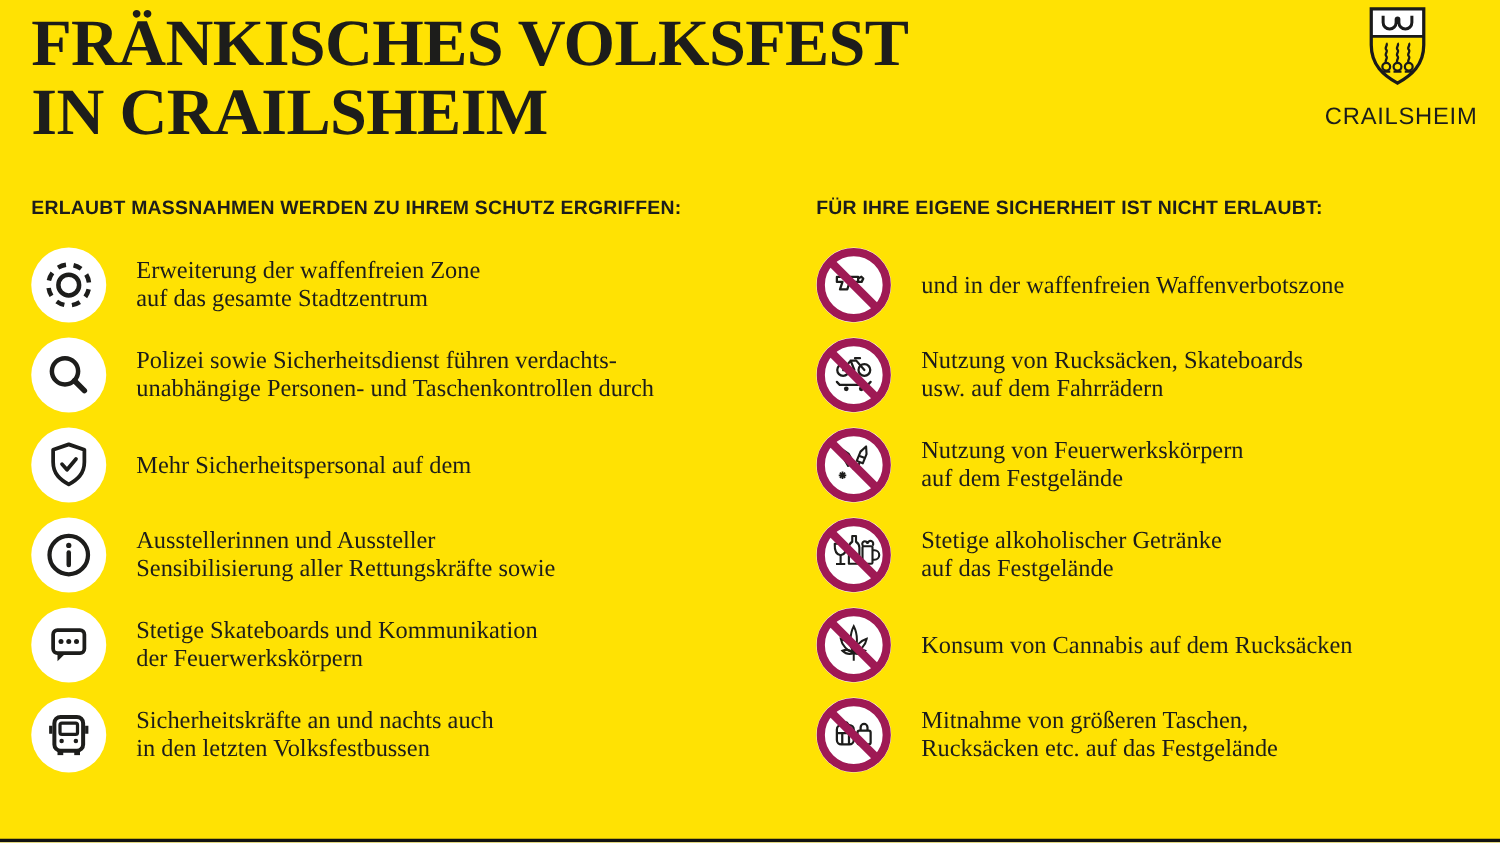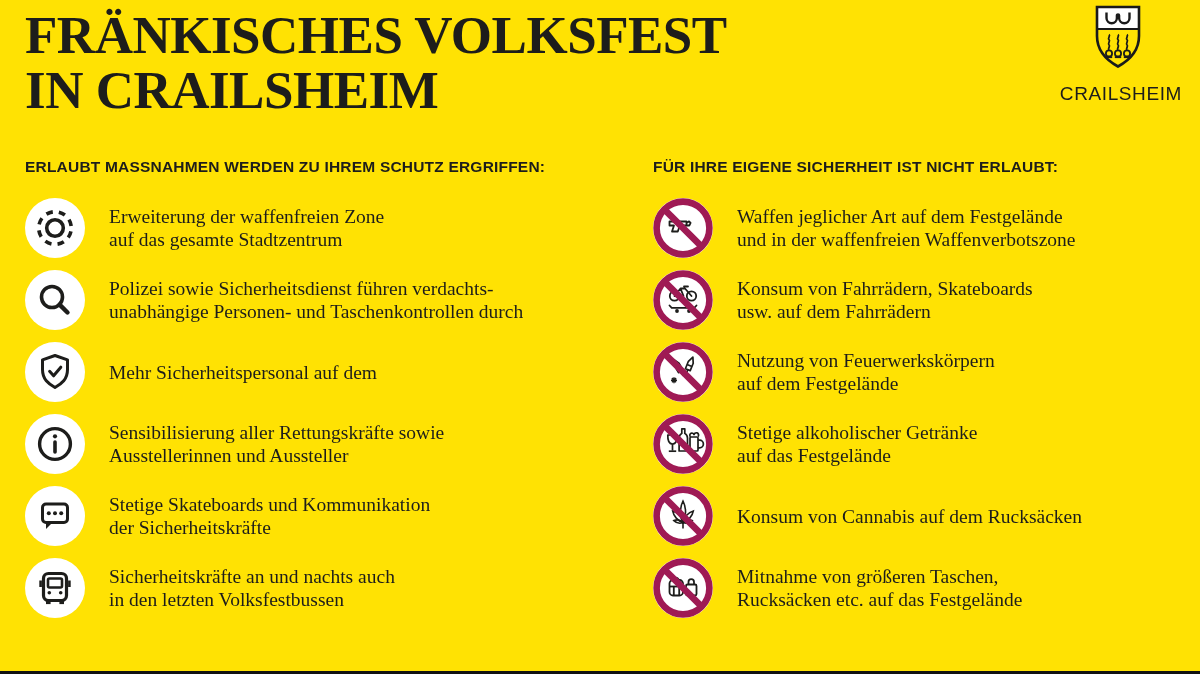--- a/index.html
+++ b/index.html
@@ -134,39 +134,39 @@
     <span class="badge">
             <svg viewBox="0 0 60 60" width="60" height="60" fill="none">
               <g stroke="var(--ink)">
                 <circle cx="30" cy="30" r="15.4" stroke-width="3.4"></circle>
                 <line x1="30" y1="28" x2="30" y2="38" stroke-width="3.6" stroke-linecap="round"></line>
                 <circle cx="30" cy="22.3" r="2.1" fill="var(--ink)" stroke="none"></circle>
               </g>
             </svg>
           </span>
     <div class="row-text">
+      <span class="line">Ausstellerinnen und Aussteller</span>
       <span class="line">Sensibilisierung aller Rettungskräfte sowie</span>
-      <span class="line">Ausstellerinnen und Aussteller</span>
     </div>
   </div>
         <div class="row">
     <span class="badge">
             <svg viewBox="0 0 60 60" width="60" height="60" fill="none">
               <g stroke="var(--ink)">
                 <rect x="17.5" y="18" width="25" height="18.5" rx="3.5" stroke-width="3"></rect>
                 <circle cx="23.8" cy="27.2" r="2" fill="var(--ink)" stroke="none"></circle>
                 <circle cx="30" cy="27.2" r="2" fill="var(--ink)" stroke="none"></circle>
                 <circle cx="36.2" cy="27.2" r="2" fill="var(--ink)" stroke="none"></circle>
                 <path d="M21 36.5 V43 L27.5 36.5 Z" fill="var(--ink)" stroke="none"></path>
               </g>
             </svg>
           </span>
     <div class="row-text">
       <span class="line">Stetige Skateboards und Kommunikation</span>
-      <span class="line">der Sicherheitskräfte</span>
+      <span class="line">der Feuerwerkskörpern</span>
     </div>
   </div>
         <div class="row">
     <span class="badge">
             <svg viewBox="0 0 60 60" width="60" height="60" fill="none">
               <g stroke="var(--ink)">
                 <rect x="18.5" y="15.5" width="23" height="27" rx="5" stroke-width="3.2"></rect>
                 <rect x="23" y="20.5" width="14" height="9" rx="1.5" stroke-width="2.6"></rect>
                 <circle cx="24.3" cy="34.8" r="1.8" fill="var(--ink)" stroke="none"></circle>
                 <circle cx="35.7" cy="34.8" r="1.8" fill="var(--ink)" stroke="none"></circle>
@@ -194,41 +194,40 @@
               <g stroke="var(--ink)" stroke-width="1.8" stroke-linejoin="round">
                 <path d="M16.5 23.5 H33.5 V27.5 H26.8 L24.8 33.5 H19 L21 27.5 H16.5 Z"></path>
                 <path d="M33.5 24.8 l2.6 -1.4 1.5 1.5 -1.3 2.6 h-2.8"></path>
                 <path d="M32.5 30.5 l7.8 7.2 c1 1 .2 2.4 -1.2 2.2 l-3.4 -1.9 -4.7 -4.7"></path>
               </g>
               <circle cx="30" cy="30" r="26.4" fill="none" stroke="var(--prohibit)" stroke-width="6.6"></circle>
               <line x1="11.8" y1="11.8" x2="48.2" y2="48.2" stroke="var(--prohibit)" stroke-width="6.6"></line>
             </svg>
           </span>
     <div class="row-text">
-      <span class="line">Waffen jeglicher Art auf dem Festgelände</span>
       <span class="line">und in der waffenfreien Waffenverbotszone</span>
     </div>
   </div>
         <div class="row">
     <span class="badge">
             <svg viewBox="0 0 60 60" width="60" height="60" fill="none">
               <g stroke="var(--ink)" stroke-width="1.8">
                 <circle cx="21.5" cy="26" r="4.7"></circle>
                 <circle cx="38.5" cy="26" r="4.7"></circle>
                 <path d="M21.5 26 L27.5 18.5 H32 L38.5 26 M27.5 18.5 L30.5 26 H21.5 M31 16.5 h4" stroke-linejoin="round" stroke-linecap="round"></path>
                 <path d="M16.5 35.5 l2.2 2.3 h22.6 l2.2 -2.3" stroke-linecap="round"></path>
                 <circle cx="24" cy="41" r="1.9" fill="var(--ink)" stroke="none"></circle>
                 <circle cx="36" cy="41" r="1.9" fill="var(--ink)" stroke="none"></circle>
               </g>
               <circle cx="30" cy="30" r="26.4" fill="none" stroke="var(--prohibit)" stroke-width="6.6"></circle>
               <line x1="11.8" y1="11.8" x2="48.2" y2="48.2" stroke="var(--prohibit)" stroke-width="6.6"></line>
             </svg>
           </span>
     <div class="row-text">
-      <span class="line">Konsum von Fahrrädern, Skateboards</span>
+      <span class="line">Nutzung von Rucksäcken, Skateboards</span>
       <span class="line">usw. auf dem Fahrrädern</span>
     </div>
   </div>
         <div class="row">
     <span class="badge">
             <svg viewBox="0 0 60 60" width="60" height="60" fill="none">
               <g stroke="var(--ink)" stroke-width="1.7" stroke-linejoin="round">
                 <g transform="translate(25.5 25.5) rotate(-30)">
                   <path d="M-2.6 -3.5 L0 -9 L2.6 -3.5 V4.5 H-2.6 Z"></path>
                   <line x1="-2.6" y1="0" x2="2.6" y2="0"></line>

